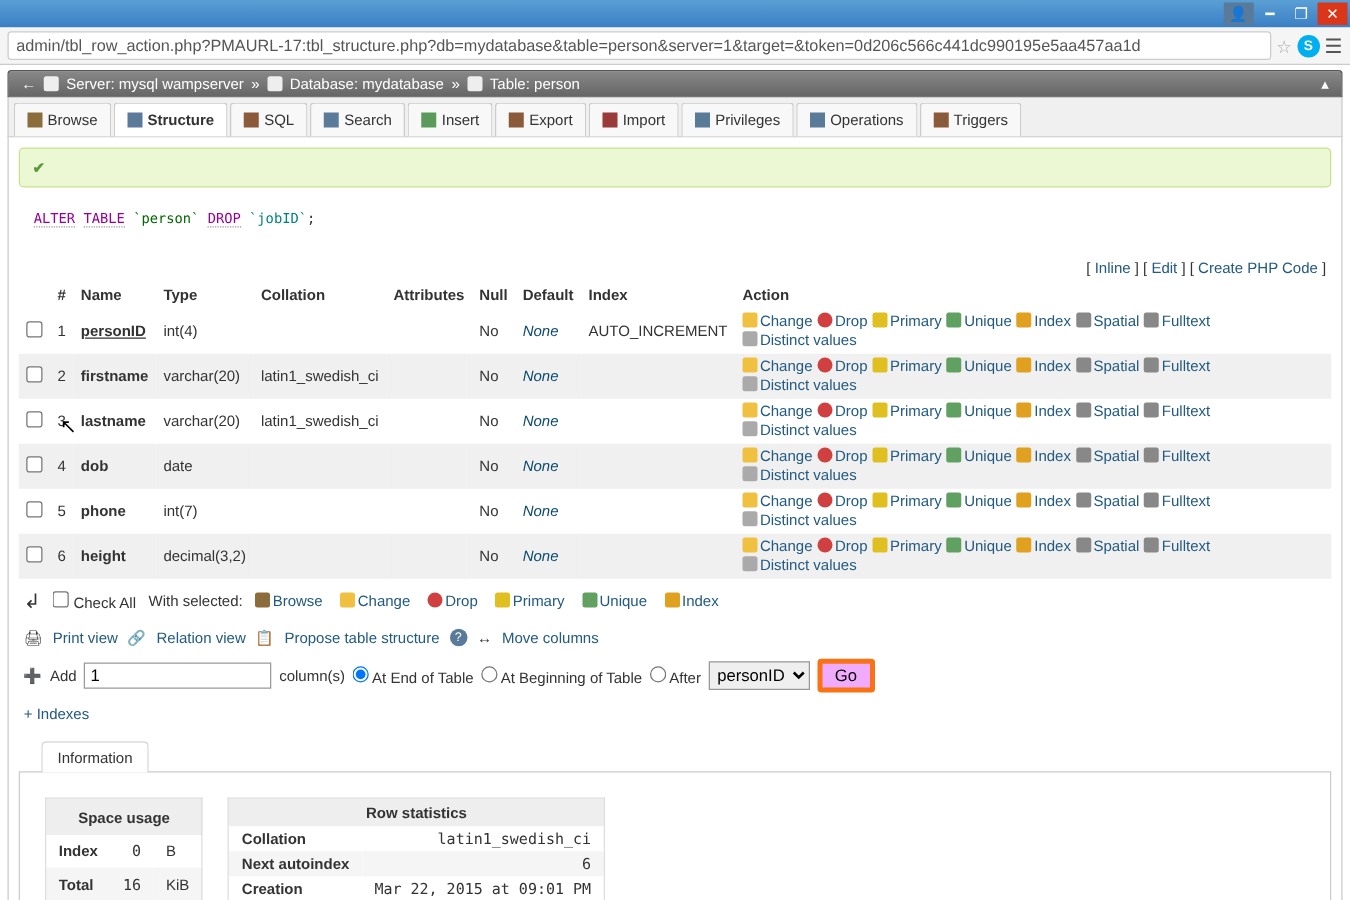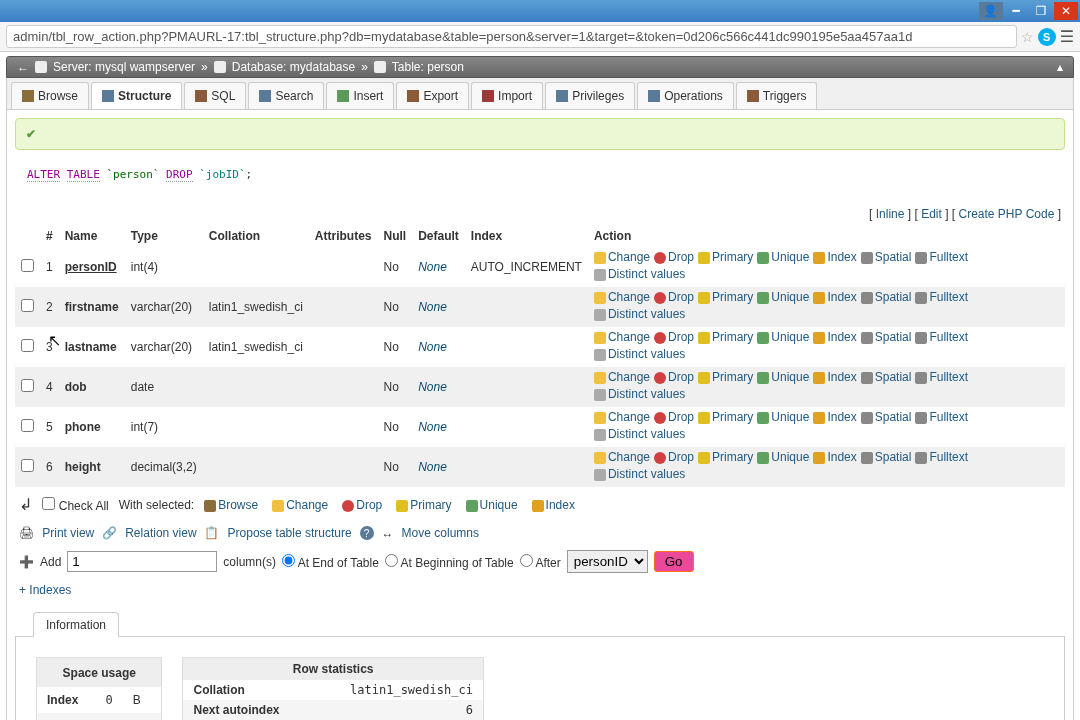--- a/index.html
+++ b/index.html
@@ -44,21 +44,21 @@
 .links-right a { color: #235a81; text-decoration: none; }
 
 
 table.cols { width: 100%; border-collapse: collapse; font-size: 12px; }
 table.cols th { text-align: left; font-weight: bold; padding: 4px 6px; background: #fff; }
 table.cols td { padding: 3px 6px; }
 table.cols tr.even { background: #f0f0f0; }
 .col-name { font-weight: bold; }
 .col-name.pk { text-decoration: underline; }
 .default-none { font-style: italic; color: #0c4a6e; }
-.action-link { color: #235a81; text-decoration: none; white-space: nowrap; display: inline-flex; align-items: flex-end; gap: 2px; margin-right: 4px; }
+.action-link { color: #235a81; text-decoration: none; white-space: nowrap; display: inline-flex; align-items: flex-start; gap: 2px; margin-right: 4px; }
 .act-icon { width: 12px; height: 12px; display: inline-block; border-radius: 2px; }
 .ic-change { background: #f0c040; }
 .ic-drop { background: #d04040; border-radius: 50%; }
 .ic-primary { background: #e0c020; }
 .ic-unique { background: #60a060; }
 .ic-index { background: #e0a020; }
 .ic-spatial { background: #888; }
 .ic-fulltext { background: #888; }
 .ic-distinct { background: #aaa; }
 
@@ -66,21 +66,21 @@
 .arrow-up { font-size: 16px; transform: scaleX(-1); }
 .withsel { }
 
 .footer-tools { padding: 4px; display: flex; align-items: center; gap: 8px; font-size: 12px; }
 .footer-tools a { color: #235a81; text-decoration: none; }
 .help-icon { background: #5a7a9a; color: #fff; border-radius: 50%; width: 14px; height: 14px; display: inline-flex; align-items: center; justify-content: center; font-size: 10px; }
 
 .add-row { padding: 6px 4px; display: flex; align-items: center; gap: 6px; font-size: 12px; }
 .add-row input[type=text] { width: 150px; border: 1px solid #999; padding: 2px 4px; }
 .add-row select { border: 1px solid #999; padding: 2px; }
-.go-btn { border: 1px solid #f97316; background: #ec4899; padding: 2px 10px; border-radius: 3px; cursor: pointer; }
+.go-btn { border: 4px solid #f97316; background: #f0abfc; padding: 2px 10px; border-radius: 3px; cursor: pointer; }
 
 .indexes-link { padding: 4px; }
 .indexes-link a { color: #235a81; text-decoration: none; }
 
 
 .info-panel { margin-top: 10px; }
 .info-tab { display: inline-block; border: 1px solid #ccc; border-bottom: none; padding: 5px 12px; background: #fff; border-radius: 4px 4px 0 0; font-size: 12px; position: relative; top: 1px; left: 18px; }
 .info-body { border: 1px solid #ccc; padding: 20px; display: flex; gap: 20px; }
 .stat-table { border: 1px solid #ddd; border-collapse: collapse; font-size: 12px; }
 .stat-table th { background: #eee; padding: 4px 20px; font-weight: bold; text-align: center; }

